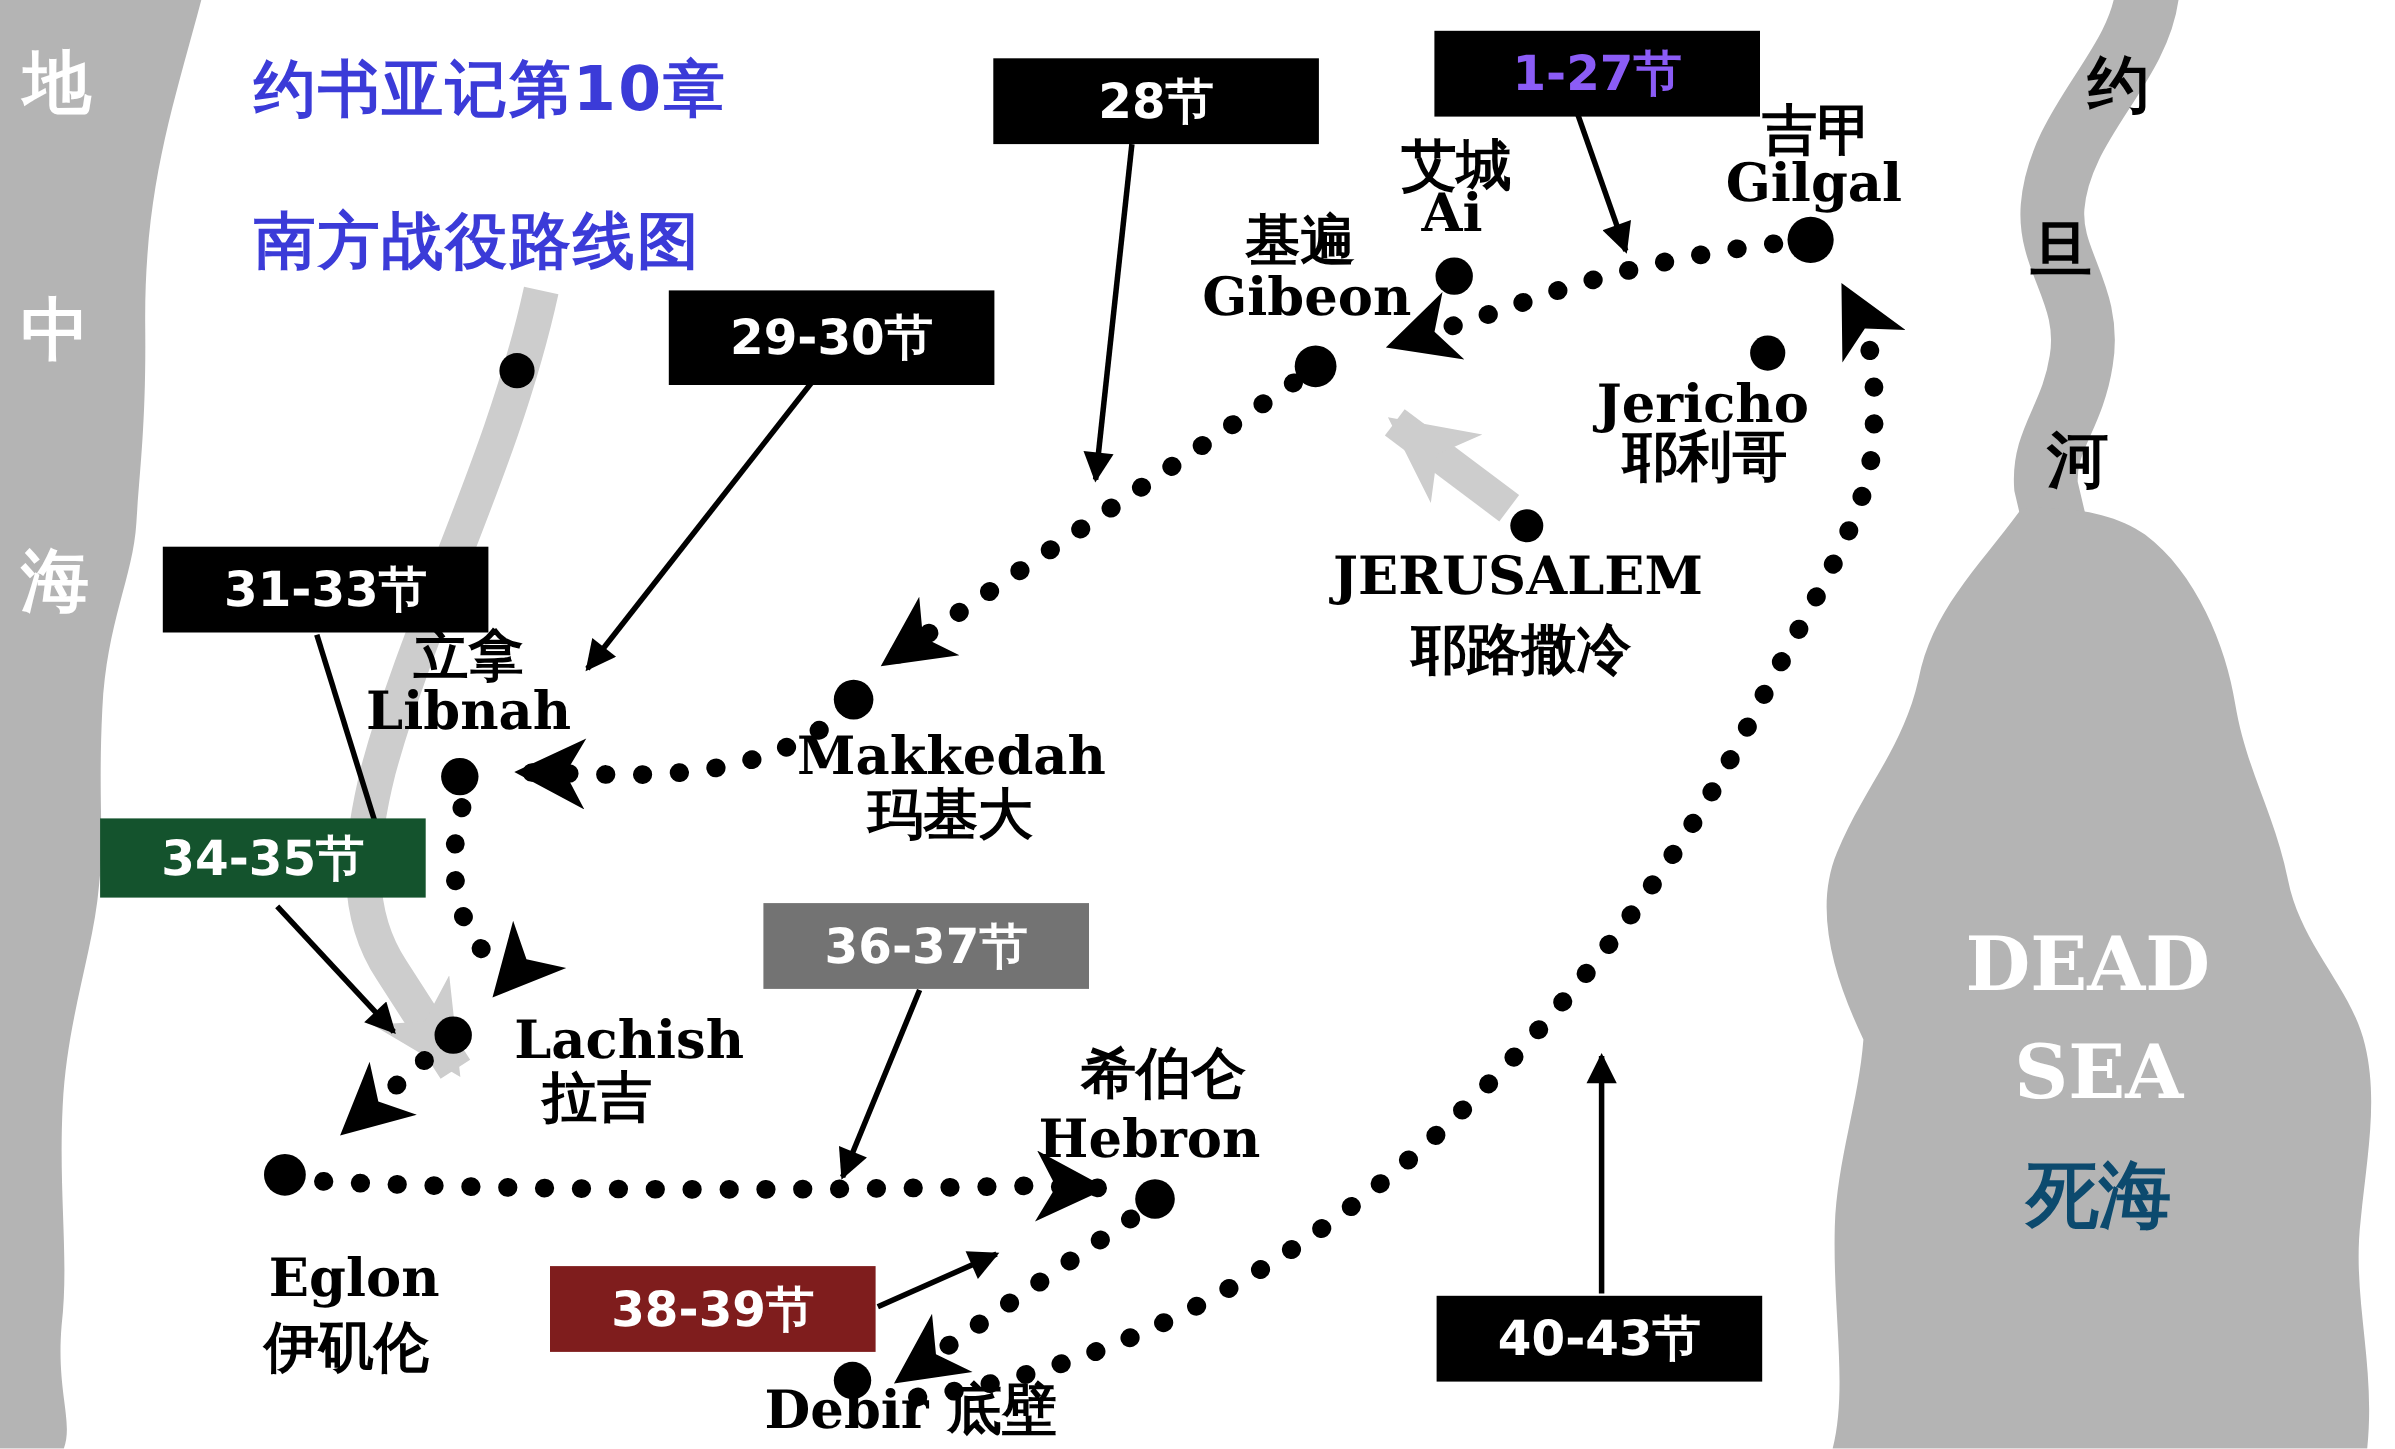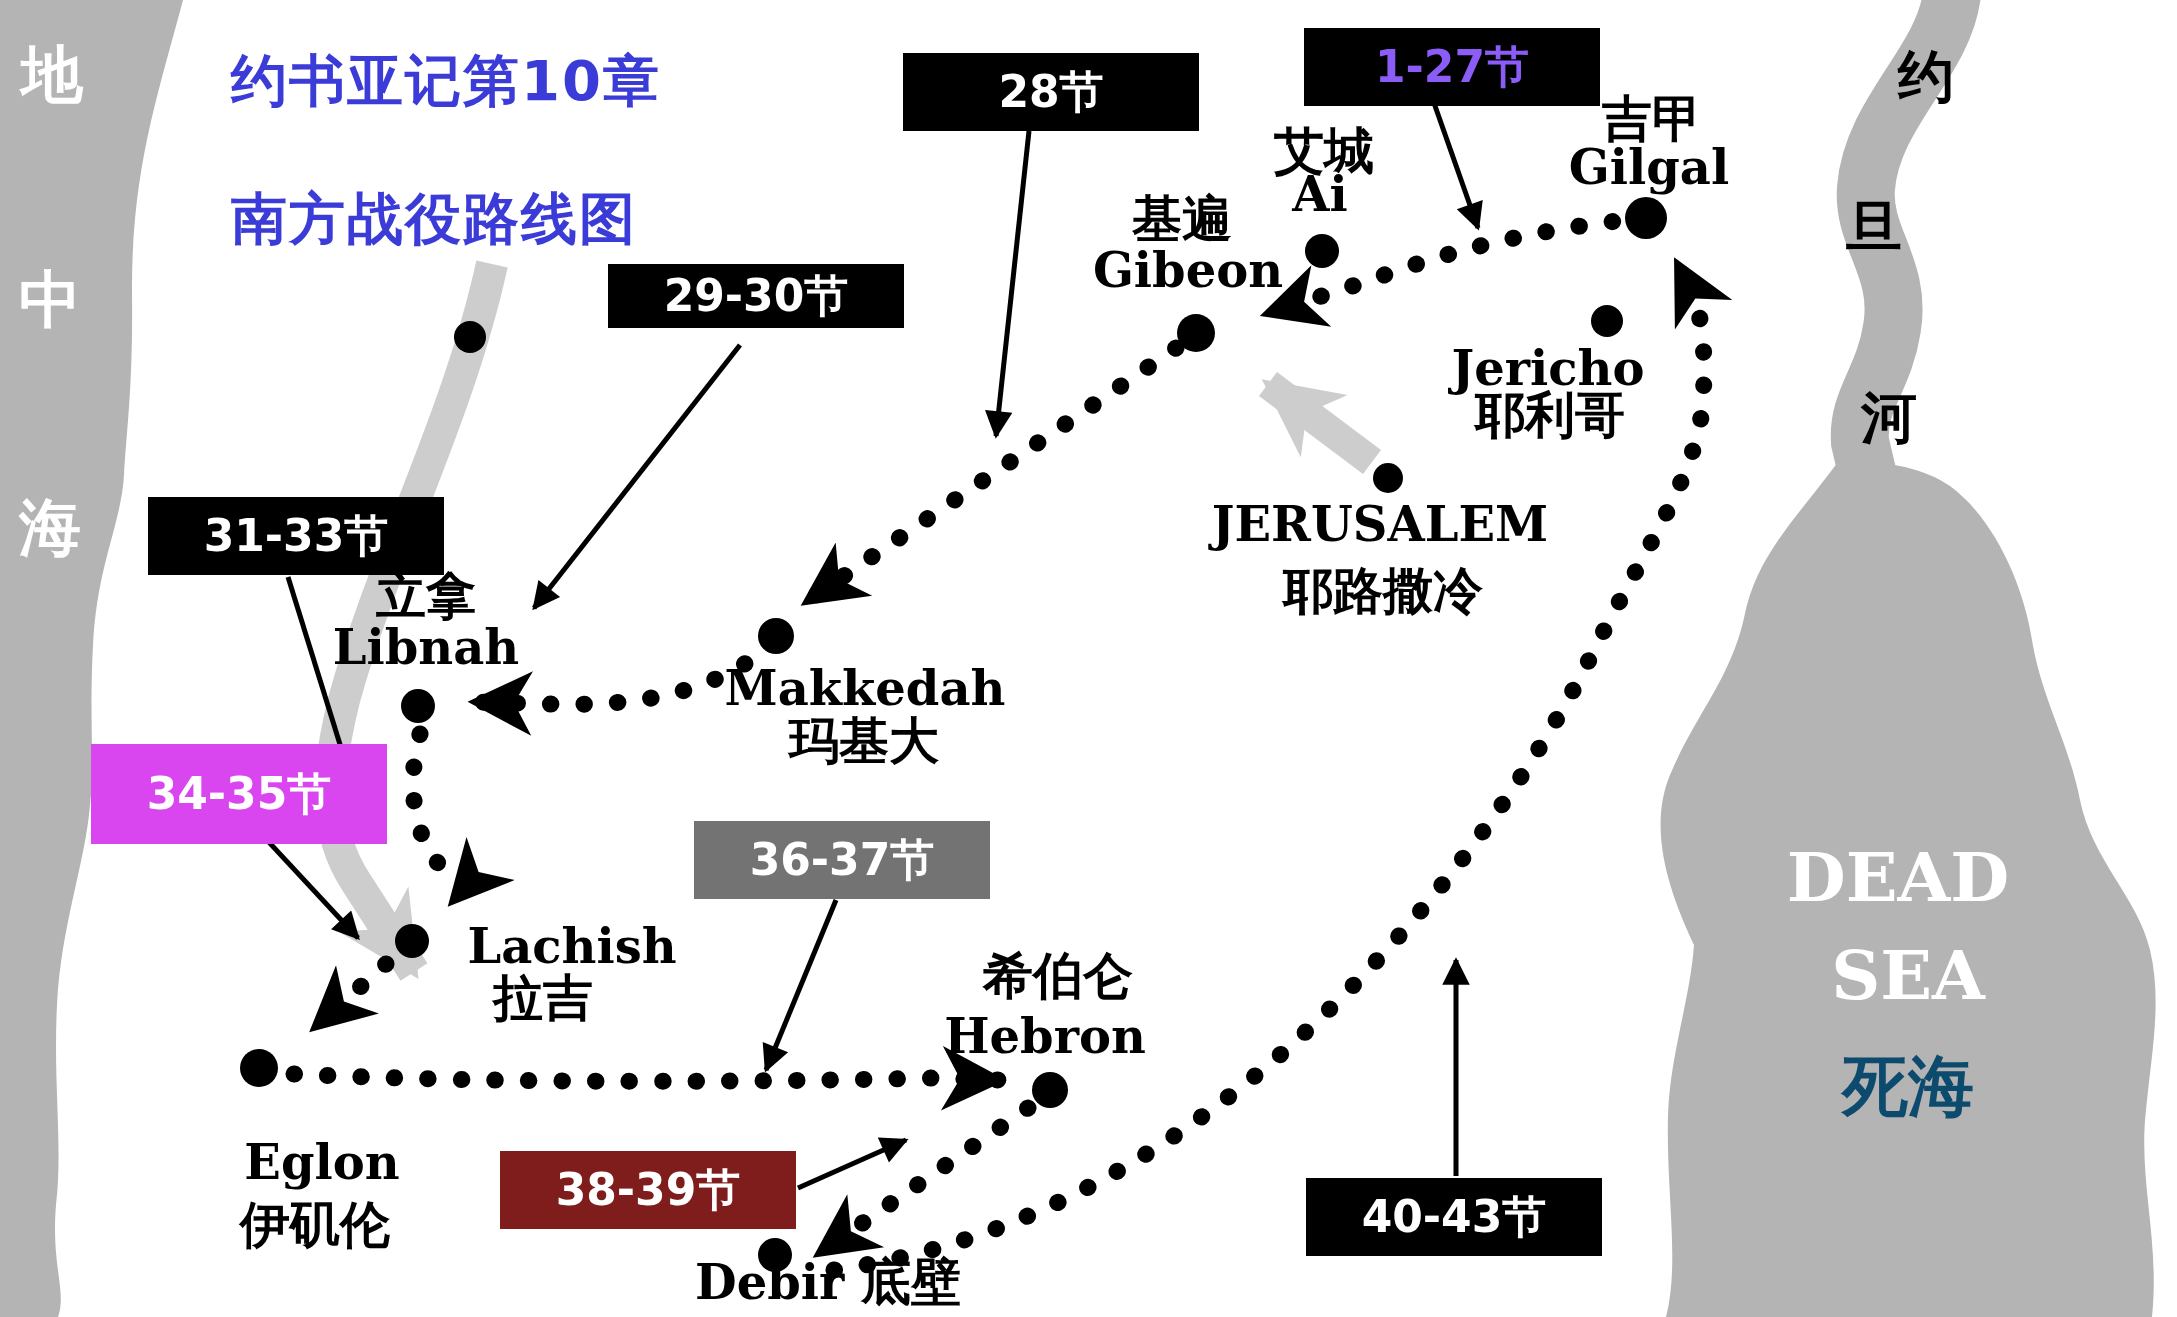--- a/index.html
+++ b/index.html
@@ -95,20 +95,20 @@
       <div class="city-label" style="left: 426px; top: 647px;"><span class="seg-en">Libnah</span></div>
       <div class="city-label" style="left: 572px; top: 946px;"><span class="seg-en">Lachish</span></div>
       <div class="city-label" style="left: 543px; top: 998px;"><span class="seg-cn">拉吉</span></div>
       <div class="city-label" style="left: 322px; top: 1162px;"><span class="seg-en">Eglon</span></div>
       <div class="city-label" style="left: 315px; top: 1225px;"><span class="seg-cn">伊矶伦</span></div>
       <div class="city-label" style="left: 1058px; top: 976px;"><span class="seg-cn">希伯仑</span></div>
       <div class="city-label" style="left: 1045px; top: 1036px;"><span class="seg-en">Hebron</span></div>
       <div class="city-label" style="left: 828px; top: 1282px;"><span class="seg-en">Debir </span><span class="seg-cn">底壁</span></div>
       <div class="verse-box" style="left: 1304px; top: 28px; width: 296px; height: 78px; background: rgb(0, 0, 0); color: #8b5cf6;">1-27节</div>
       <div class="verse-box" style="left: 903px; top: 53px; width: 296px; height: 78px; background: rgb(0, 0, 0); color: rgb(255, 255, 255);">28节</div>
-      <div class="verse-box" style="left: 608px; top: 264px; width: 296px; height: 64px; background: rgb(0, 0, 0); color: rgb(255, 255, 255);">29-30节</div>
+      <div class="verse-box" style="left: 608px; top: 264px; width: 296px; height: 86px; background: rgb(0, 0, 0); color: rgb(255, 255, 255);">29-30节</div>
       <div class="verse-box" style="left: 148px; top: 497px; width: 296px; height: 78px; background: rgb(0, 0, 0); color: rgb(255, 255, 255);">31-33节</div>
-      <div class="verse-box" style="left: 91px; top: 744px; width: 296px; height: 100px; background: #d946ef; color: rgb(255, 255, 255);">34-35节</div>
+      <div class="verse-box" style="left: 91px; top: 744px; width: 296px; height: 72px; background: #14532d; color: rgb(255, 255, 255);">34-35节</div>
       <div class="verse-box" style="left: 694px; top: 821px; width: 296px; height: 78px; background: #737373; color: rgb(255, 255, 255);">36-37节</div>
       <div class="verse-box" style="left: 500px; top: 1151px; width: 296px; height: 78px; background: #7f1d1d; color: rgb(255, 255, 255);">38-39节</div>
       <div class="verse-box" style="left: 1306px; top: 1178px; width: 296px; height: 78px; background: rgb(0, 0, 0); color: rgb(255, 255, 255);">40-43节</div>
     </div>
 </div>
 
 </body></html>

